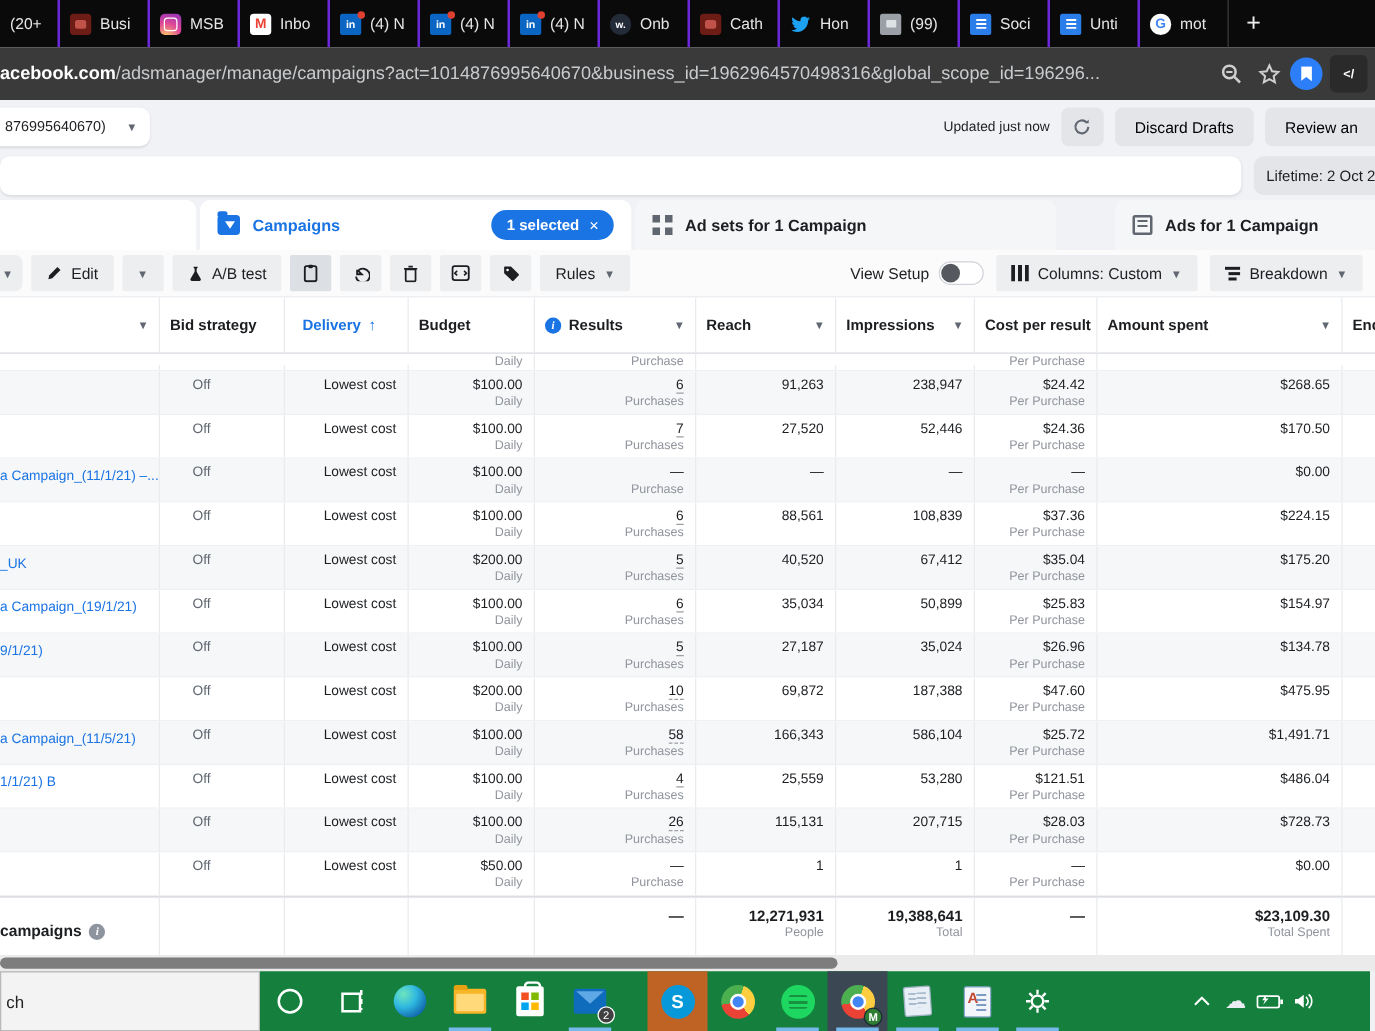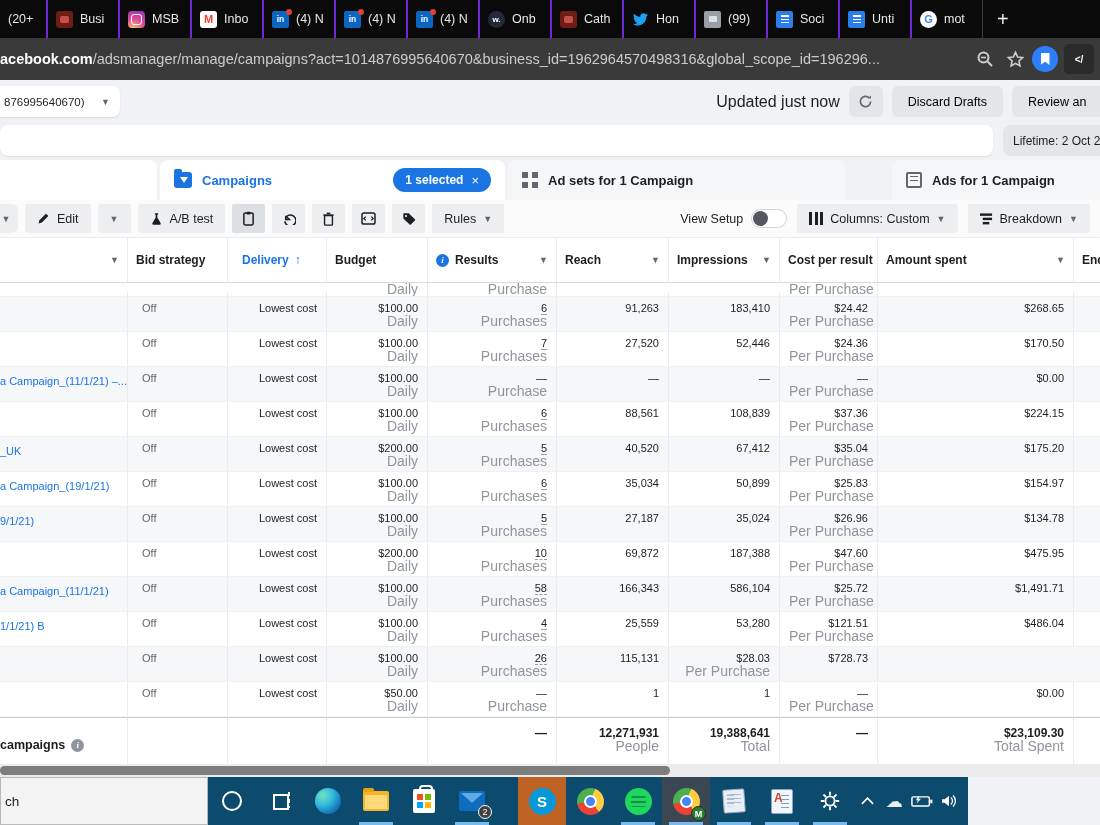--- a/index.html
+++ b/index.html
@@ -50,21 +50,21 @@
 
   
   #appheader { position:absolute; left:0; top:80px; width:1100px; height:45px;
     background:#f0f2f5; overflow:hidden; }
   #acctbox { position:absolute; left:-10px; top:6px; width:130px; height:31px; background:#fff;
     border-radius:8px; box-shadow:0 1px 2px rgba(0,0,0,.1); display:flex; align-items:center;
     padding:0 10px 0 14px; font-size:11.5px; color:#1c1e21; }
   #acctbox .caret { margin-left:auto; }
   .caret { color:#606770; font-size:9px; }
   #hdr-right { position:absolute; right:0; top:6px; height:31px; display:flex; align-items:center; gap:9px; }
-  #updated { font-size:16px; color:#1c1e21; }
+  #updated { font-size:11px; color:#1c1e21; }
   .graybtn { height:31px; background:#e3e5e9; border-radius:6px; display:flex; align-items:center;
     justify-content:center; font-size:12.5px; color:#000000; padding:0 16px; white-space:nowrap; }
   #refreshbtn { width:34px; padding:0; color:#606770; }
   #reviewbtn { width:150px; margin-right:-62px; justify-content:flex-start; }
 
   
   #searchrow { position:absolute; left:0; top:125px; width:1100px; height:33px; }
   #filterbar { position:absolute; left:0; top:0; width:993px; height:31px; background:#fff;
     border-radius:8px; box-shadow:0 1px 2px rgba(0,0,0,.08); }
   #datebox { position:absolute; left:1003px; top:0; width:110px; height:31px; background:#e3e5e9;
@@ -135,39 +135,39 @@
     display:inline-flex; align-items:center; justify-content:center; flex:none; }
   .info-i.gray { background:#8d949e; }
 
   .trow { grid-template-columns:var(--cols); height:35px; border-bottom:1px solid #eef0f2; background:#fff; }
   .trow.alt { background:#f6f7f9; }
   #partialrow { height:14px; border-bottom:1px solid #eef0f2; overflow:hidden; align-items:end; }
   .td { border-right:1px solid #e9ebee; padding:4px 9px 0 9px; overflow:hidden; }
   .td:last-child { border-right:none; }
   .td.right { text-align:right; }
   .v { font-size:11px; color:#1c1e21; line-height:14px; white-space:nowrap; }
-  .sub { font-size:14px; color:#90949c; line-height:13px; white-space:nowrap; }
+  .sub { font-size:10px; color:#90949c; line-height:13px; white-space:nowrap; }
   .td.name { padding-left:0; }
   .link { color:#1b74e4; font-size:11px; line-height:14px; white-space:nowrap; cursor:pointer; }
   .td.delivery { padding-left:14px; }
-  .td.delivery .v { color:#606770; }
+  .td.delivery .v { color:#606770;margin-left:12px; }
   .dotted { border-bottom:1px dashed #9aa0a6; }
 
   #summary { height:47px; border-top:1px solid #cfd2d7; background:#fff; grid-template-columns:var(--cols); }
   #summary .td { padding-top:8px; }
   #summary .v { font-size:12px; font-weight:700; }
   #sumlabel { display:flex; align-items:center; gap:6px; font-size:12.5px; font-weight:700;
     color:#1c1e21; padding:8px 0 0 0; border-right:1px solid #e9ebee; }
 
   
   #hscroll { position:absolute; left:0; top:764px; width:1100px; height:13px; background:#ebebeb; }
   #hthumb { position:absolute; left:0; top:2px; width:670px; height:9px; border-radius:5px; background:#7d7d7d; }
 
   
-  #taskbar { position:absolute; left:0; top:777px; width:968px; height:48px; background:#0c4a6e;
+  #taskbar { position:absolute; left:0; top:777px; width:1096px; height:48px; background:#15803d;
     display:flex; align-items:stretch; }
   #tsearch { width:208px; background:#f3f3f3; border:1px solid #b9b9b9; display:flex; align-items:center;
     font-size:13.5px; color:#222; padding-left:4px; flex:none; }
   .slot { width:48px; display:flex; align-items:center; justify-content:center; position:relative; flex:none; }
   .slot .bar { position:absolute; bottom:0; left:7px; right:7px; height:3px; background:#76b9ed; }
   .slot.active-skype { background:#bf6325; }
   .slot.active-app { background:#3b4753; }
   .gap20 { width:22px; flex:none; }
   .cortana-ic { width:20px; height:20px; border:2px solid #fff; border-radius:50%; }
   .taskview-ic { width:20px; height:18px; position:relative; }
@@ -506,21 +506,21 @@
             <div class="sub">Daily</div>
           </div>
           <div class="td right">
             <div class="v"><span class="dotted">6</span></div>
             <div class="sub">Purchases</div>
           </div>
           <div class="td right">
             <div class="v">91,263</div>
           </div>
           <div class="td right">
-            <div class="v">183,410</div>
+            <div class="v">238,947</div>
           </div>
           <div class="td right">
             <div class="v">$24.42</div>
             <div class="sub">Per Purchase</div>
           </div>
           <div class="td right">
             <div class="v">$268.65</div>
           </div>
           <div class="td"></div>
         </div>
@@ -735,21 +735,21 @@
           <div class="td right">
             <div class="v">$47.60</div>
             <div class="sub">Per Purchase</div>
           </div>
           <div class="td right">
             <div class="v">$475.95</div>
           </div>
           <div class="td"></div>
         </div>
         <div class="grid trow alt">
-          <div class="td name"><span class="link">a Campaign_(11/1/21)</span></div>
+          <div class="td name"><span class="link">a Campaign_(11/5/21)</span></div>
           <div class="td delivery">
             <div class="v">Off</div>
           </div>
           <div class="td right">
             <div class="v">Lowest cost</div>
           </div>
           <div class="td right">
             <div class="v">$100.00</div>
             <div class="sub">Daily</div>
           </div>
@@ -814,20 +814,23 @@
           <div class="td right">
             <div class="v">$100.00</div>
             <div class="sub">Daily</div>
           </div>
           <div class="td right">
             <div class="v"><span class="dotted">26</span></div>
             <div class="sub">Purchases</div>
           </div>
           <div class="td right">
             <div class="v">115,131</div>
+          </div>
+          <div class="td right">
+            <div class="v">207,715</div>
           </div>
           <div class="td right">
             <div class="v">$28.03</div>
             <div class="sub">Per Purchase</div>
           </div>
           <div class="td right">
             <div class="v">$728.73</div>
           </div>
           <div class="td"></div>
         </div>

